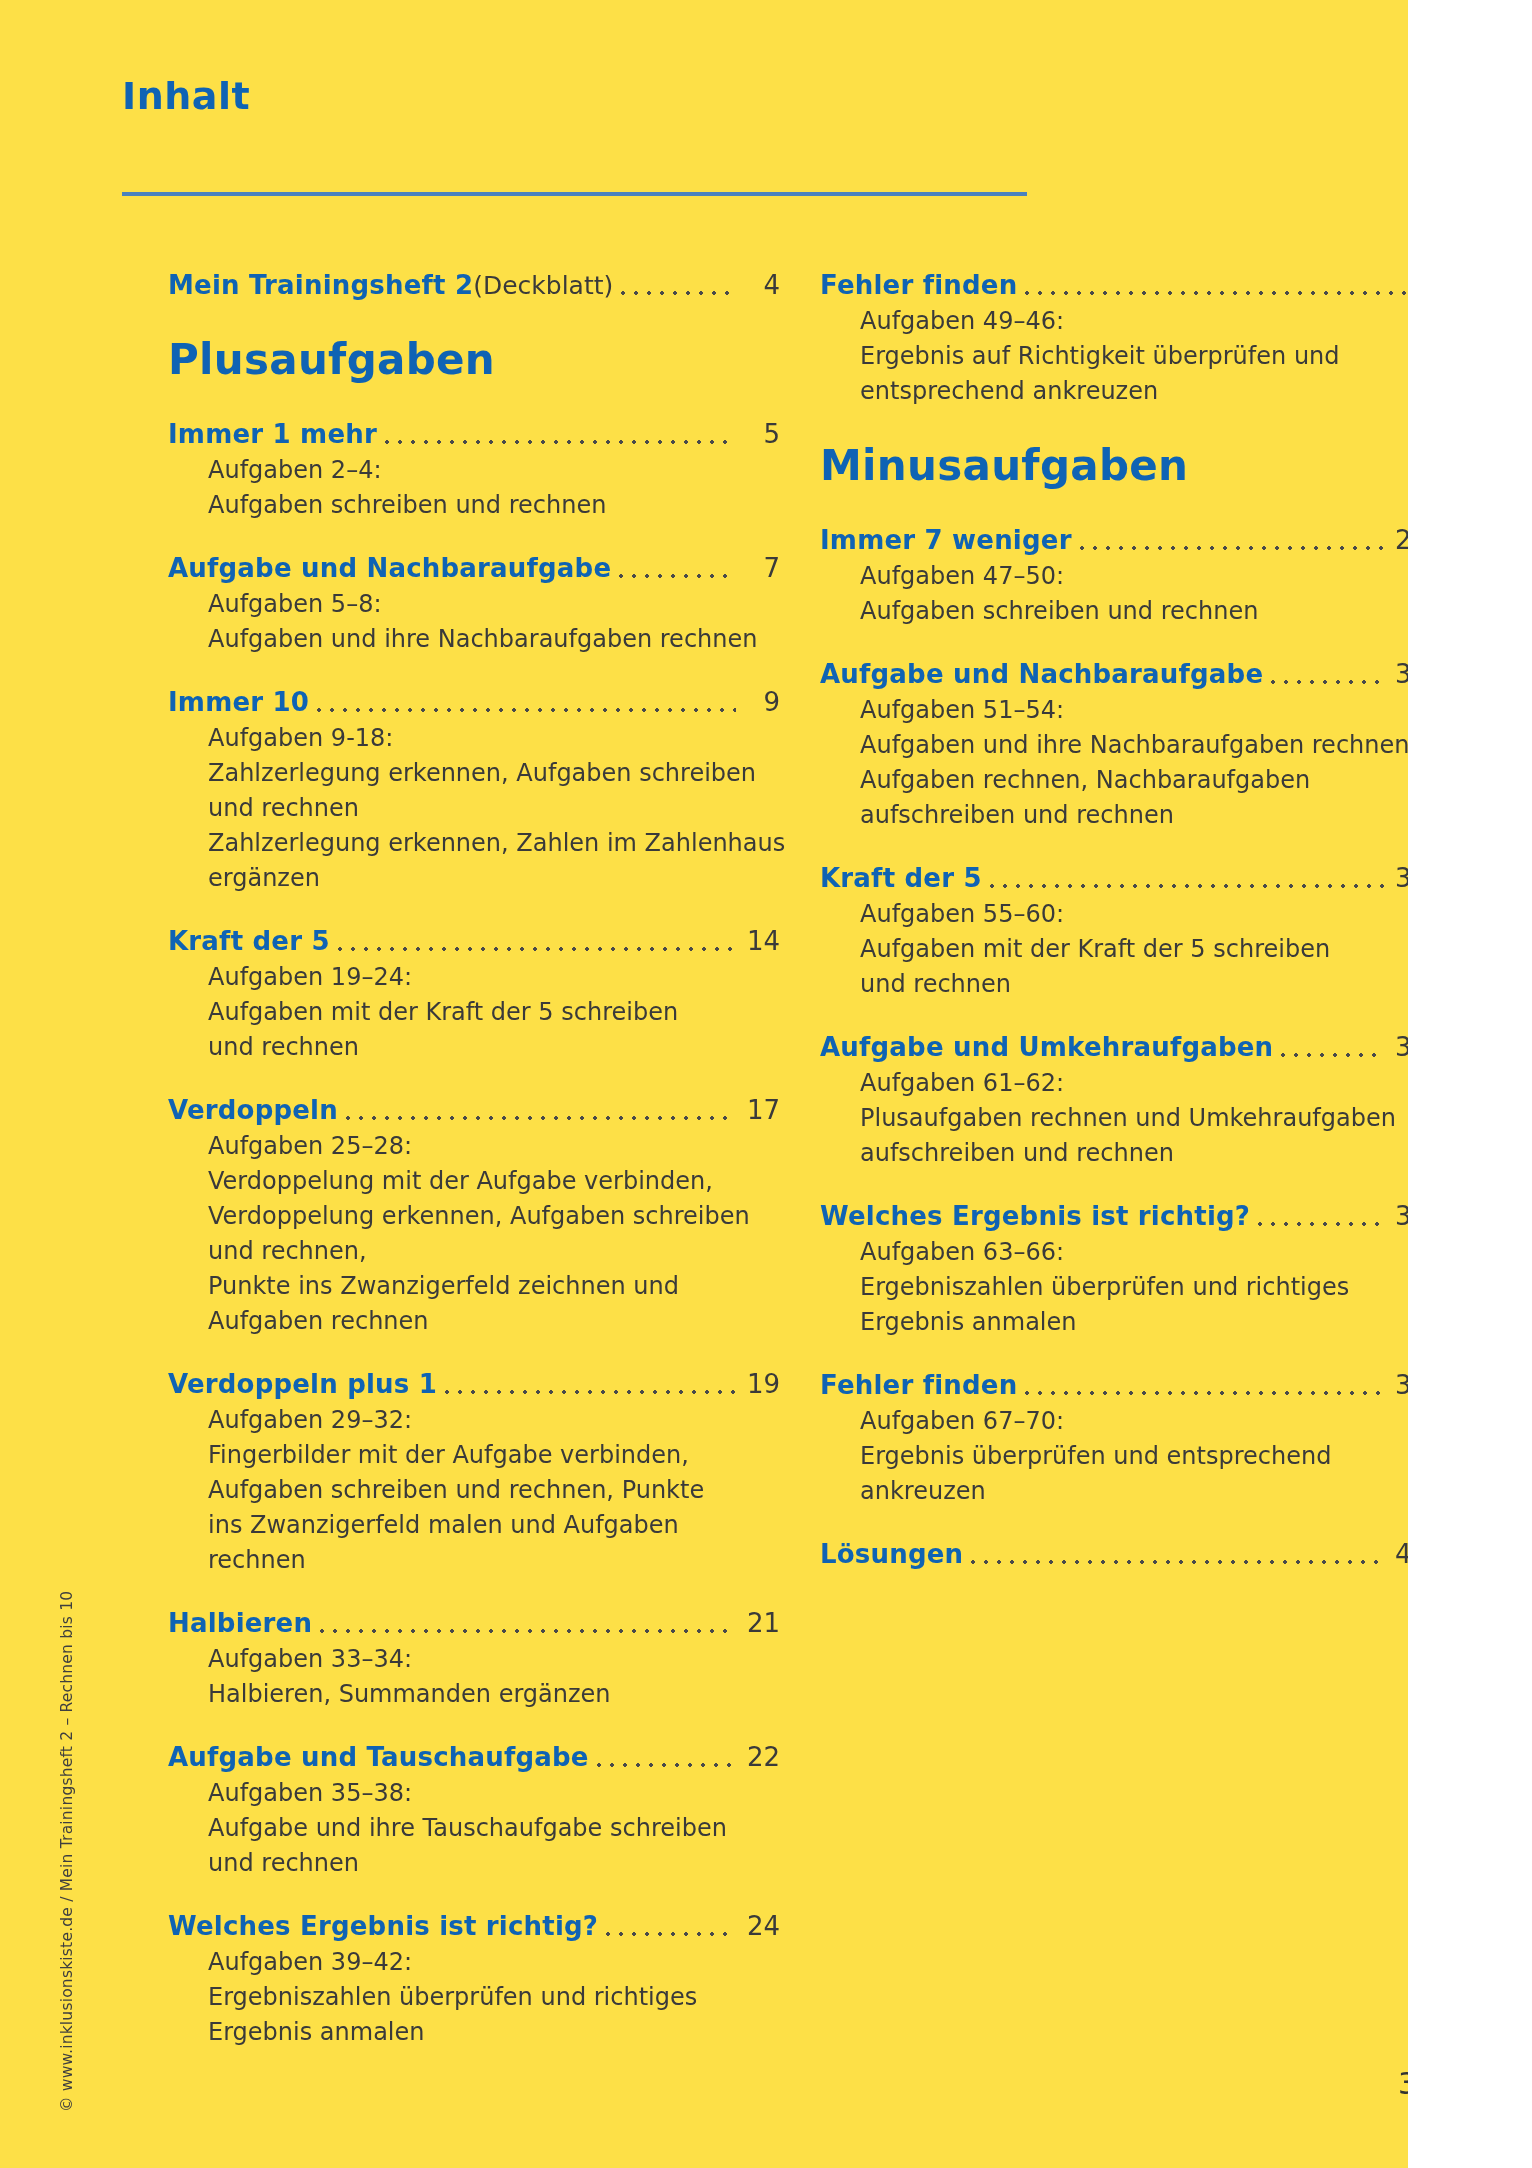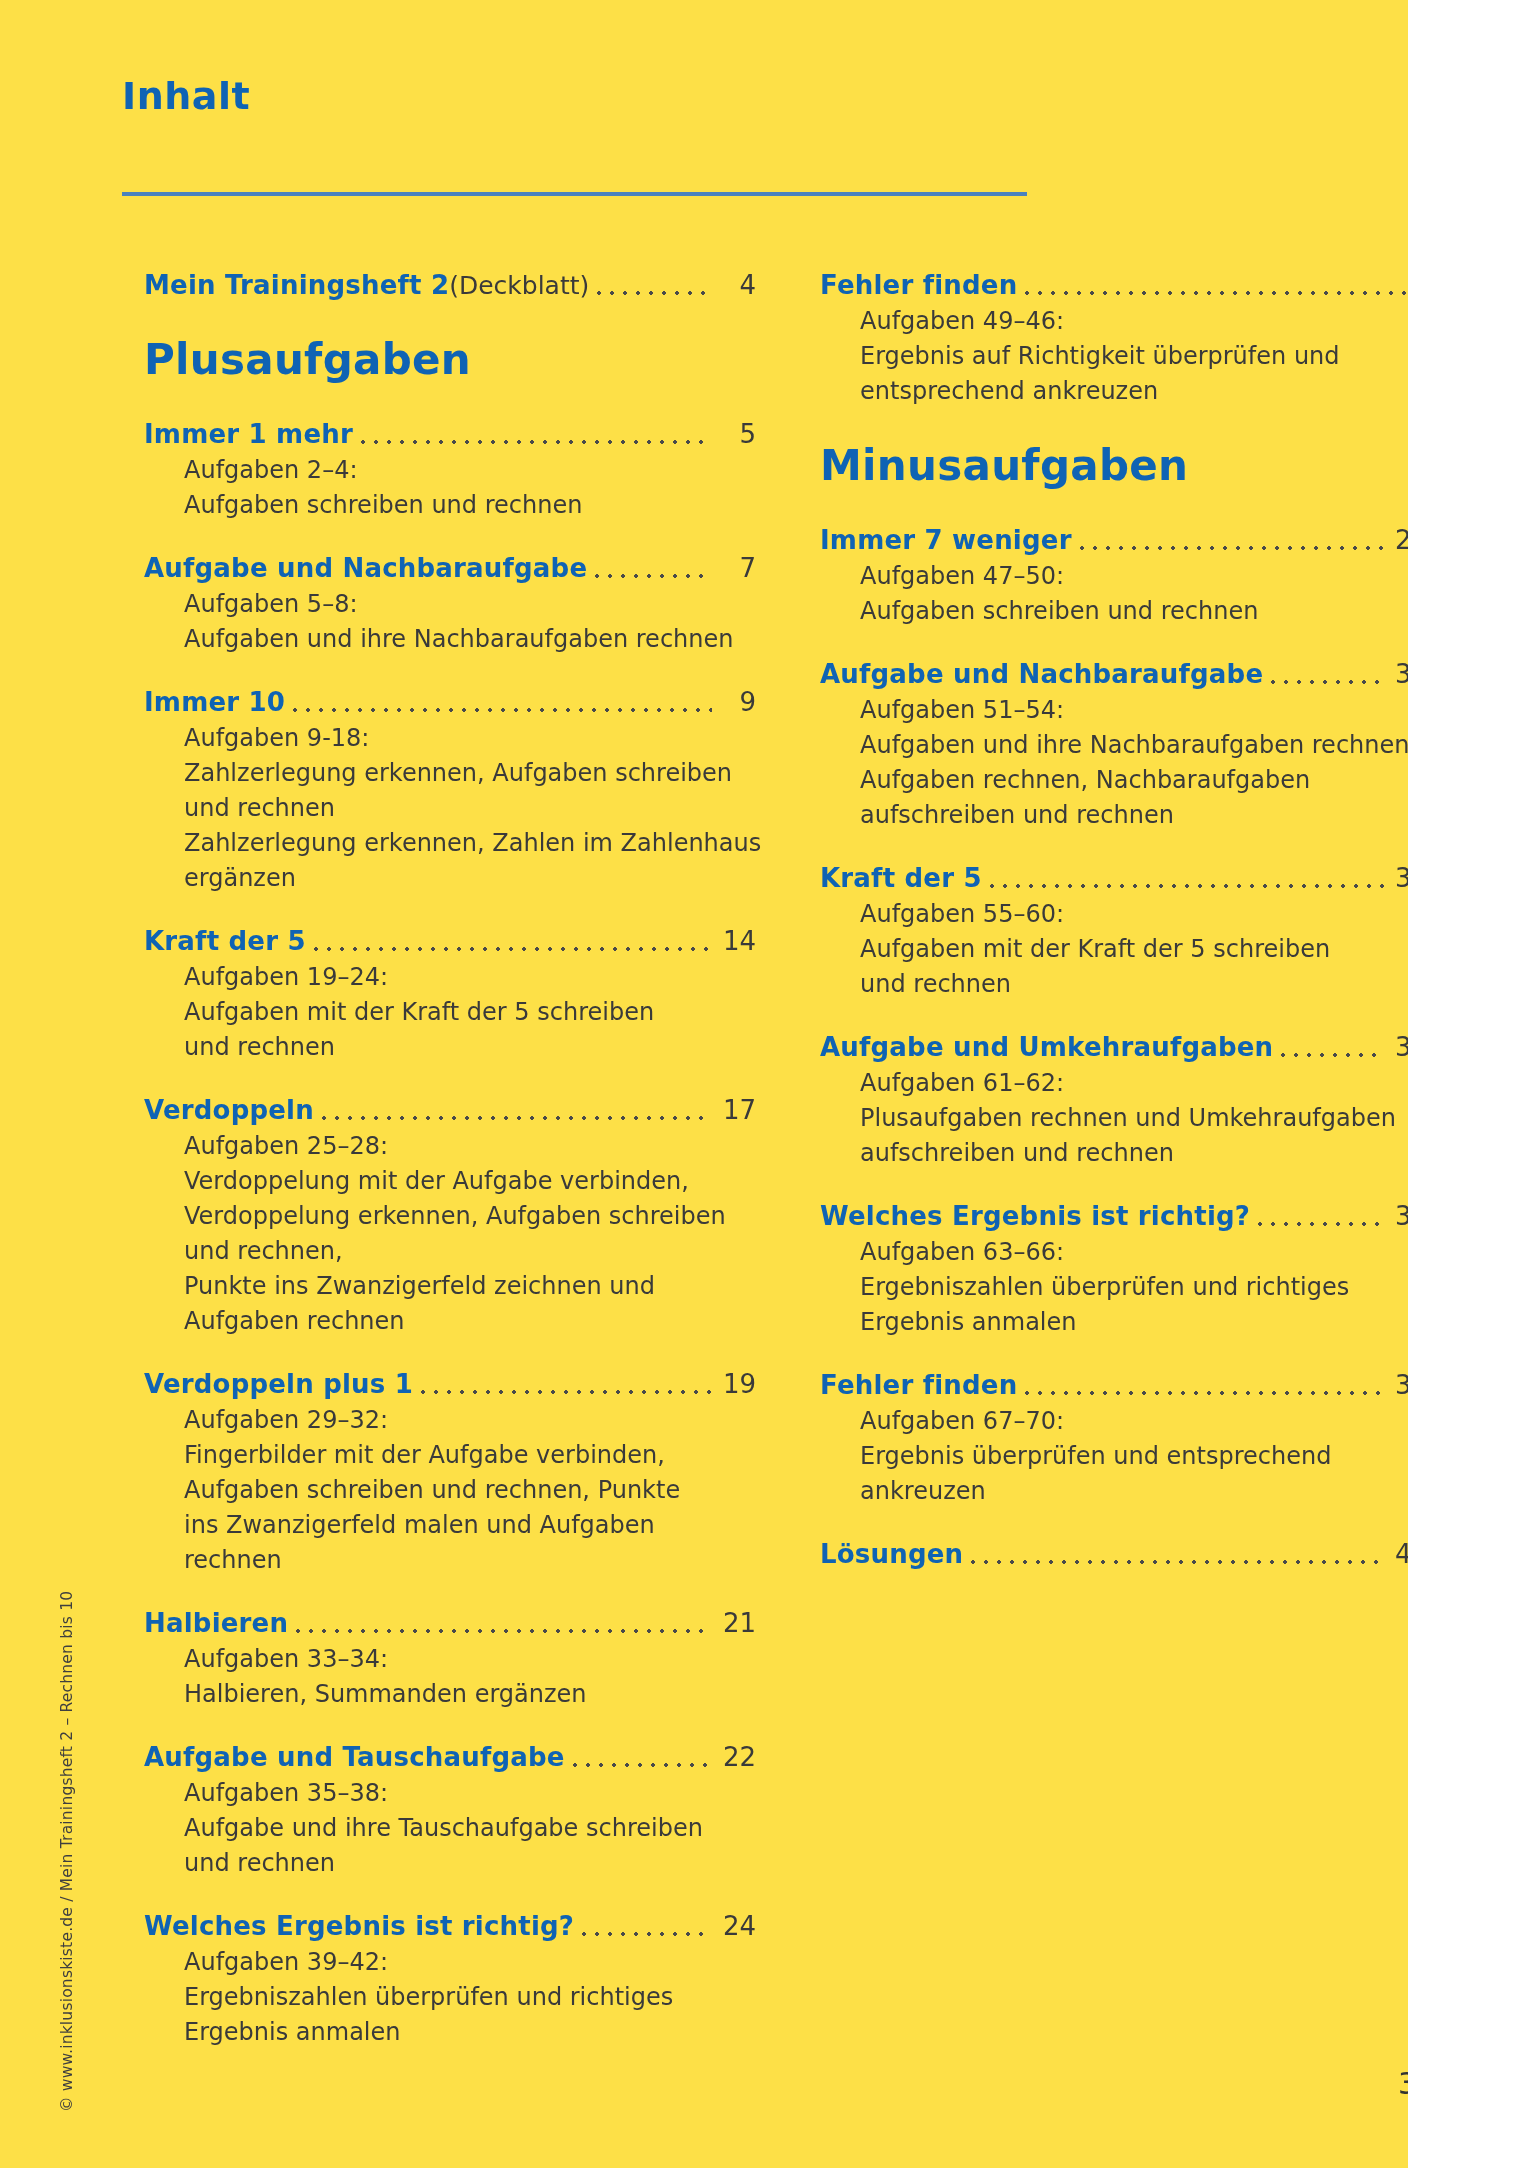--- a/index.html
+++ b/index.html
@@ -21,21 +21,21 @@
   .page-title{
     position:absolute;left:122px;top:74px;margin:0;
     font-size:38px;font-weight:700;color:var(--accent);
     letter-spacing:.5px;
   }
   .title-rule{
     position:absolute;left:122px;top:192px;
     width:905px;height:4px;background:var(--rule);
   }
   .col{position:absolute;top:268px;}
-  .col-left{left:144px;width:612px;}
+  .col-left{left:168px;width:612px;}
   .col-right{left:820px;width:608px;}
   .section-heading{
     margin:34px 0;
     font-size:42px;font-weight:700;color:var(--accent);
     line-height:1.1;letter-spacing:.3px;
   }
   .entries{display:flex;flex-direction:column;gap:28px;}
   .erow{display:flex;align-items:flex-end;white-space:nowrap;}
   .etitle{
     font-size:26px;font-weight:700;color:var(--accent);

